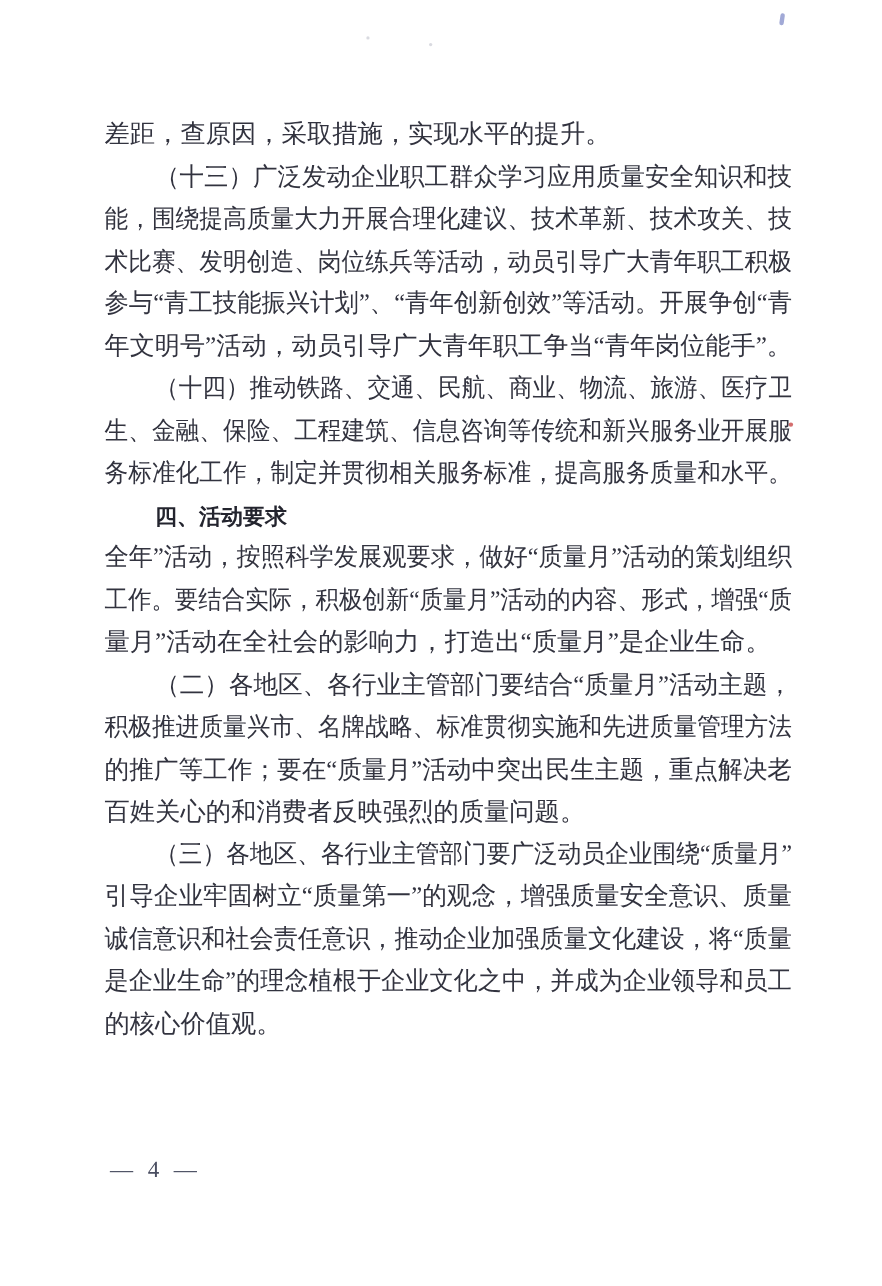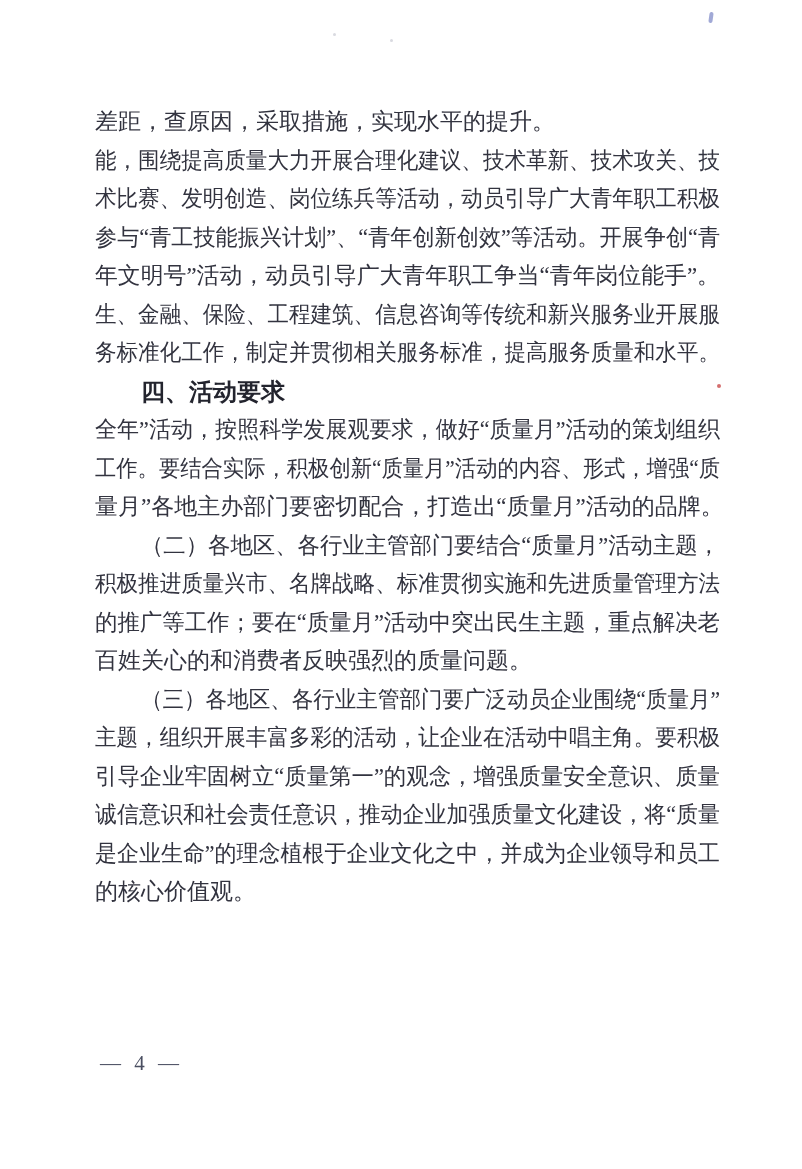--- a/index.html
+++ b/index.html
@@ -29,21 +29,21 @@
     white-space: nowrap;
   }
   .line-text {
     display: inline-block;
     transform-origin: left center;
     white-space: nowrap;
   }
   .line.heading .line-text {
     font-family: "Liberation Sans", "DejaVu Sans", sans-serif;
     font-weight: bold;
-    font-size: 24px;
+    font-size: 20px;
     color: #23242e;
   }
   .footer {
     position: absolute;
     left: 100px;
     top: 1051px;
     height: 24px;
     line-height: 24px;
     font-size: 21px;
     letter-spacing: 4px;
@@ -72,36 +72,37 @@
   .speck-1 { left: 390px; top: 39px; }
   .speck-2 { left: 333px; top: 33px; }
 </style>
 </head>
 <body>
 
 <div class="page">
 
   <div class="doc" id="doc">
       <div class="line"><span class="line-text">差距，查原因，采取措施，实现水平的提升。</span></div>
+      <div class="line" style="padding-left: 46px;"><span class="line-text" style="transform: scaleX(0.9682);">（十三）广泛发动企业职工群众学习应用质量安全知识和技</span></div>
       <div class="line"><span class="line-text" style="transform: scaleX(0.937);">能，围绕提高质量大力开展合理化建议、技术革新、技术攻关、技</span></div>
       <div class="line"><span class="line-text" style="transform: scaleX(0.937);">术比赛、发明创造、岗位练兵等活动，动员引导广大青年职工积极</span></div>
       <div class="line"><span class="line-text" style="transform: scaleX(0.963);">参与“青工技能振兴计划”、“青年创新创效”等活动。开展争创“青</span></div>
       <div class="line"><span class="line-text" style="transform: scaleX(0.9942);">年文明号”活动，动员引导广大青年职工争当“青年岗位能手”。</span></div>
+      <div class="line" style="padding-left: 46px;"><span class="line-text" style="transform: scaleX(0.9324);">（十四）推动铁路、交通、民航、商业、物流、旅游、医疗卫</span></div>
       <div class="line"><span class="line-text" style="transform: scaleX(0.937);">生、金融、保险、工程建筑、信息咨询等传统和新兴服务业开展服</span></div>
       <div class="line"><span class="line-text" style="transform: scaleX(0.937);">务标准化工作，制定并贯彻相关服务标准，提高服务质量和水平。</span></div>
       <div class="line heading" style="padding-left: 46px;"><span class="line-text">四、活动要求</span></div>
       <div class="line"><span class="line-text" style="transform: scaleX(0.9591);">全年”活动，按照科学发展观要求，做好“质量月”活动的策划组织</span></div>
       <div class="line"><span class="line-text" style="transform: scaleX(0.9264);">工作。要结合实际，积极创新“质量月”活动的内容、形式，增强“质</span></div>
-      <div class="line"><span class="line-text">量月”各地主办部门要密切配合，打造出“质量月”活动的品牌。</span></div>
+      <div class="line"><span class="line-text">量月”活动在全社会的影响力，打造出“质量月”是企业生命。</span></div>
       <div class="line" style="padding-left: 46px; text-align: right;"><span class="line-text" style="transform: scaleX(0.9724);">（二）各地区、各行业主管部门要结合“质量月”活动主题，</span></div>
       <div class="line"><span class="line-text" style="transform: scaleX(0.937);">积极推进质量兴市、名牌战略、标准贯彻实施和先进质量管理方法</span></div>
       <div class="line"><span class="line-text" style="transform: scaleX(0.9744);">的推广等工作；要在“质量月”活动中突出民生主题，重点解决老</span></div>
       <div class="line"><span class="line-text">百姓关心的和消费者反映强烈的质量问题。</span></div>
       <div class="line" style="padding-left: 46px; text-decoration: underline;"><span class="line-text" style="transform: scaleX(0.9363);">（三）各地区、各行业主管部门要广泛动员企业围绕“质量月”</span></div>
-      <div class="line"><span class="line-text" style="transform: scaleX(0.937);">主题，组织开展丰富多彩的活动，让企业在活动中唱主角。要积极</span></div>
       <div class="line"><span class="line-text" style="transform: scaleX(0.9744);">引导企业牢固树立“质量第一”的观念，增强质量安全意识、质量</span></div>
       <div class="line"><span class="line-text" style="transform: scaleX(0.9553);">诚信意识和社会责任意识，推动企业加强质量文化建设，将“质量</span></div>
       <div class="line"><span class="line-text" style="transform: scaleX(0.9553);">是企业生命”的理念植根于企业文化之中，并成为企业领导和员工</span></div>
       <div class="line"><span class="line-text">的核心价值观。</span></div>
     </div>
 
   <div class="footer">
     <span>— 4 —</span>
   </div>
 

